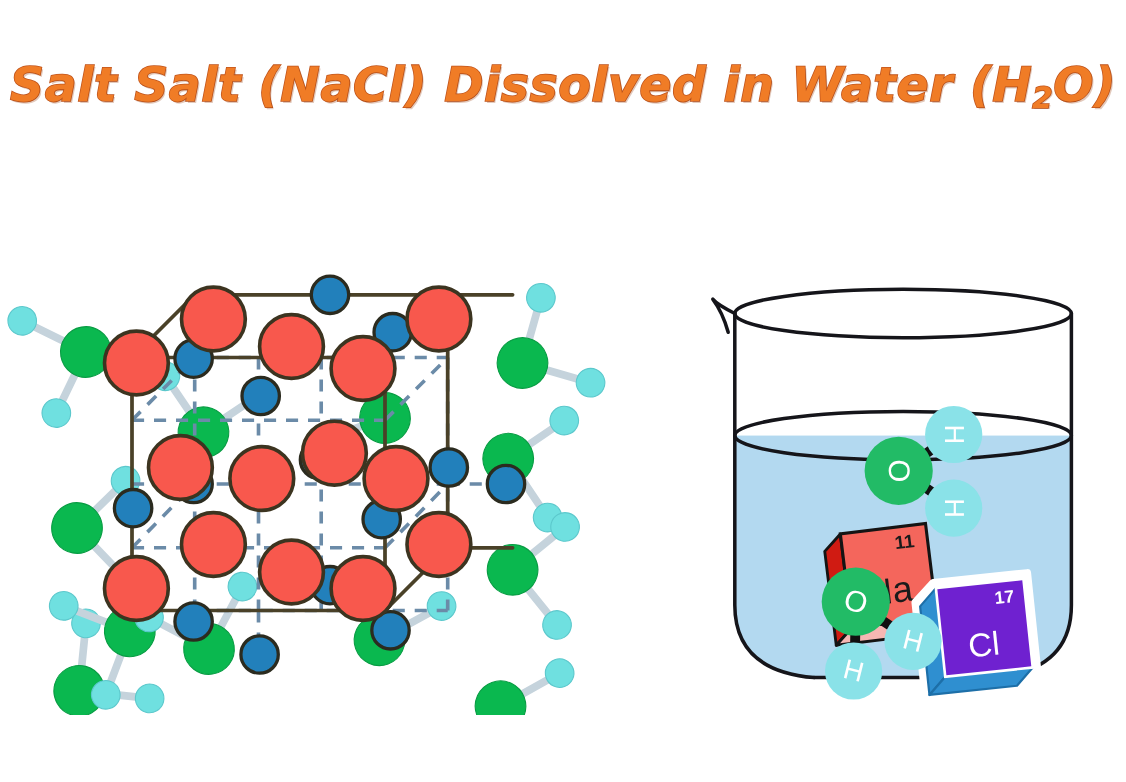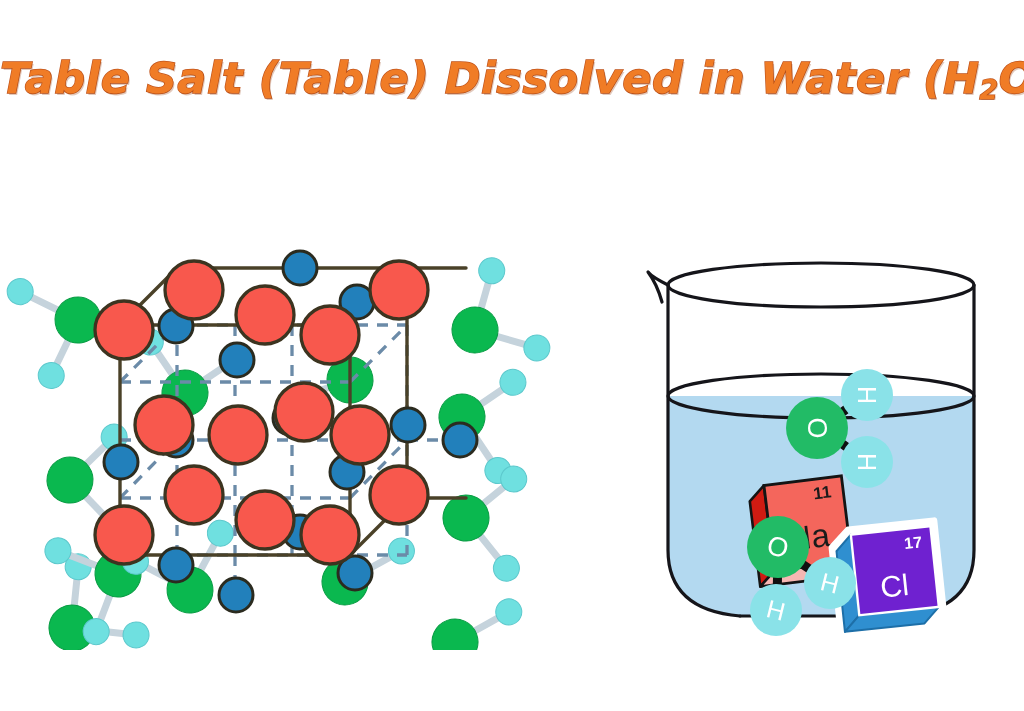--- a/index.html
+++ b/index.html
@@ -62,21 +62,21 @@
   #beaker-svg  { left: 630px; top: 250px; }
 
   .no-sel { user-select: none; }
 </style>
 </head>
 <body>
 
 <div id="stage">
 
   <div id="title-wrap">
-    <span id="title-text" class="no-sel"><span>Table Salt (Table) Dissolved in Water (H</span><sub>2</sub><span>O)</span></span>
+    <span id="title-text" class="no-sel"><span>Salt Salt (NaCl) Dissolved in Water (H</span><sub>2</sub><span>O)</span></span>
   </div>
 
   <svg id="lattice-svg" class="panel-svg" width="560" height="500" viewBox="0 0 560 500">
     <defs>
       <g id="waterMol">
         <line x1="0" y1="0" x2="-52" y2="-38" stroke="#c5d3dc" stroke-width="7" stroke-linecap="round"></line>
         <line x1="0" y1="0" x2="-36" y2="50" stroke="#c5d3dc" stroke-width="7" stroke-linecap="round"></line>
         <circle cx="-52" cy="-38" r="13" fill="#6fe0e0" stroke="#5cc8cc" stroke-width="1"></circle>
         <circle cx="-36" cy="50" r="13" fill="#6fe0e0" stroke="#5cc8cc" stroke-width="1"></circle>
         <circle cx="0" cy="0" r="23" fill="#0ab84f" stroke="#089c43" stroke-width="1"></circle>

